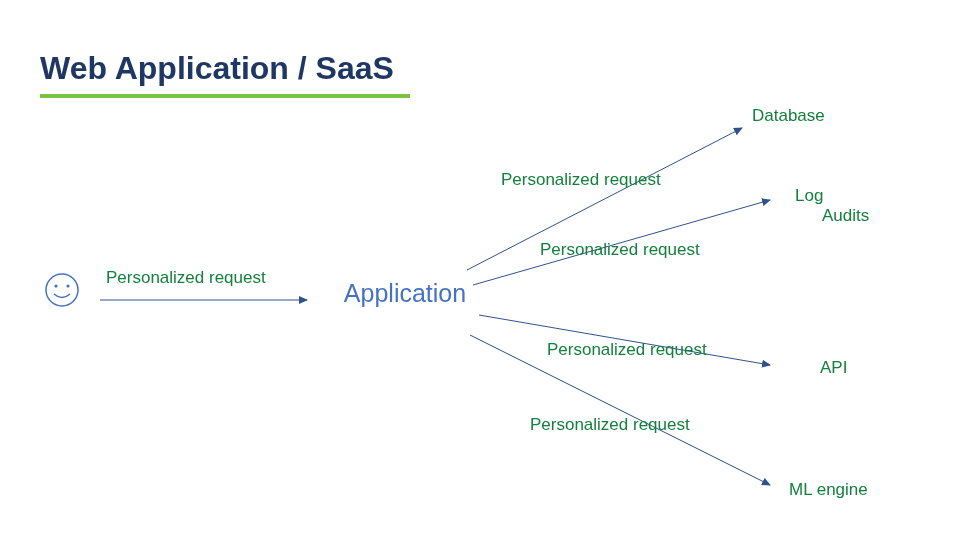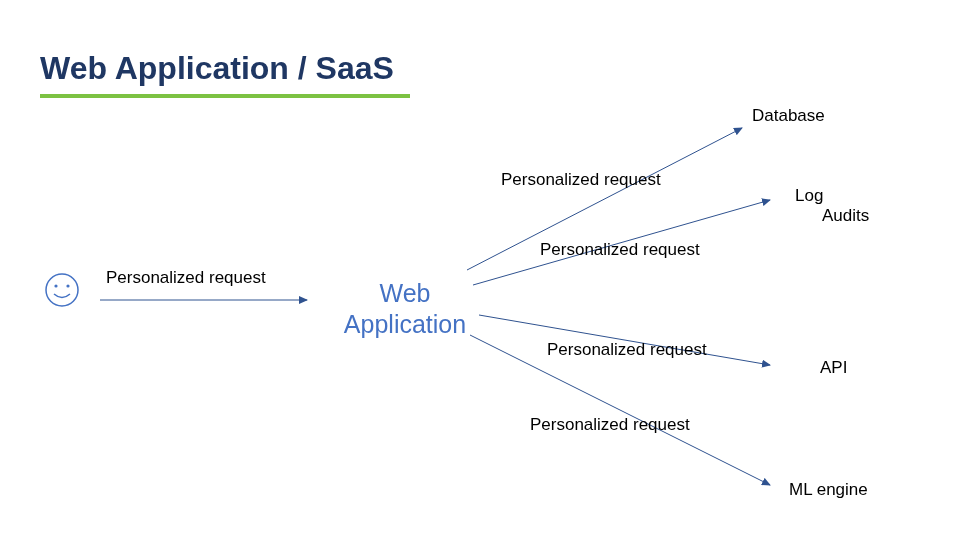--- a/index.html
+++ b/index.html
@@ -25,21 +25,21 @@
     left: 40px;
     top: 94px;
     width: 370px;
     height: 4px;
     background: #70ad47;
     background: #7cc242;
   }
   .label {
     position: absolute;
     font-size: 17px;
-    color: #000000;
+    color: #15803d;
   }
   .center-node {
     position: absolute;
     font-size: 25px;
     color: #4472c4;
     text-align: center;
     line-height: 1.25;
   }
   svg.canvas {
     position: absolute;
@@ -86,21 +86,20 @@
   <line x1="470" y1="335" x2="770" y2="485" stroke="#2f528f" stroke-width="1" marker-end="url(#arrowhead)"></line>
 </svg>
 
 <div class="label" style="left:106px; top:268px;">Personalized request</div>
 <div class="label" style="left:501px; top:170px;">Personalized request</div>
 <div class="label" style="left:540px; top:240px;">Personalized request</div>
 <div class="label" style="left:547px; top:340px;">Personalized request</div>
 <div class="label" style="left:530px; top:415px;">Personalized request</div>
 
 <div class="center-node" style="left:330px; top:278px; width:150px;">
-  <div>Web</div>
   <div>Application</div>
 </div>
 
 <div class="label" style="left:752px; top:106px;">Database</div>
 <div class="label" style="left:795px; top:186px;">Log</div>
 <div class="label" style="left:822px; top:206px;">Audits</div>
 <div class="label" style="left:800px; top:358px;margin-left:20px;">API</div>
 <div class="label" style="left:789px; top:480px;">ML engine</div>
 
 </body></html>

